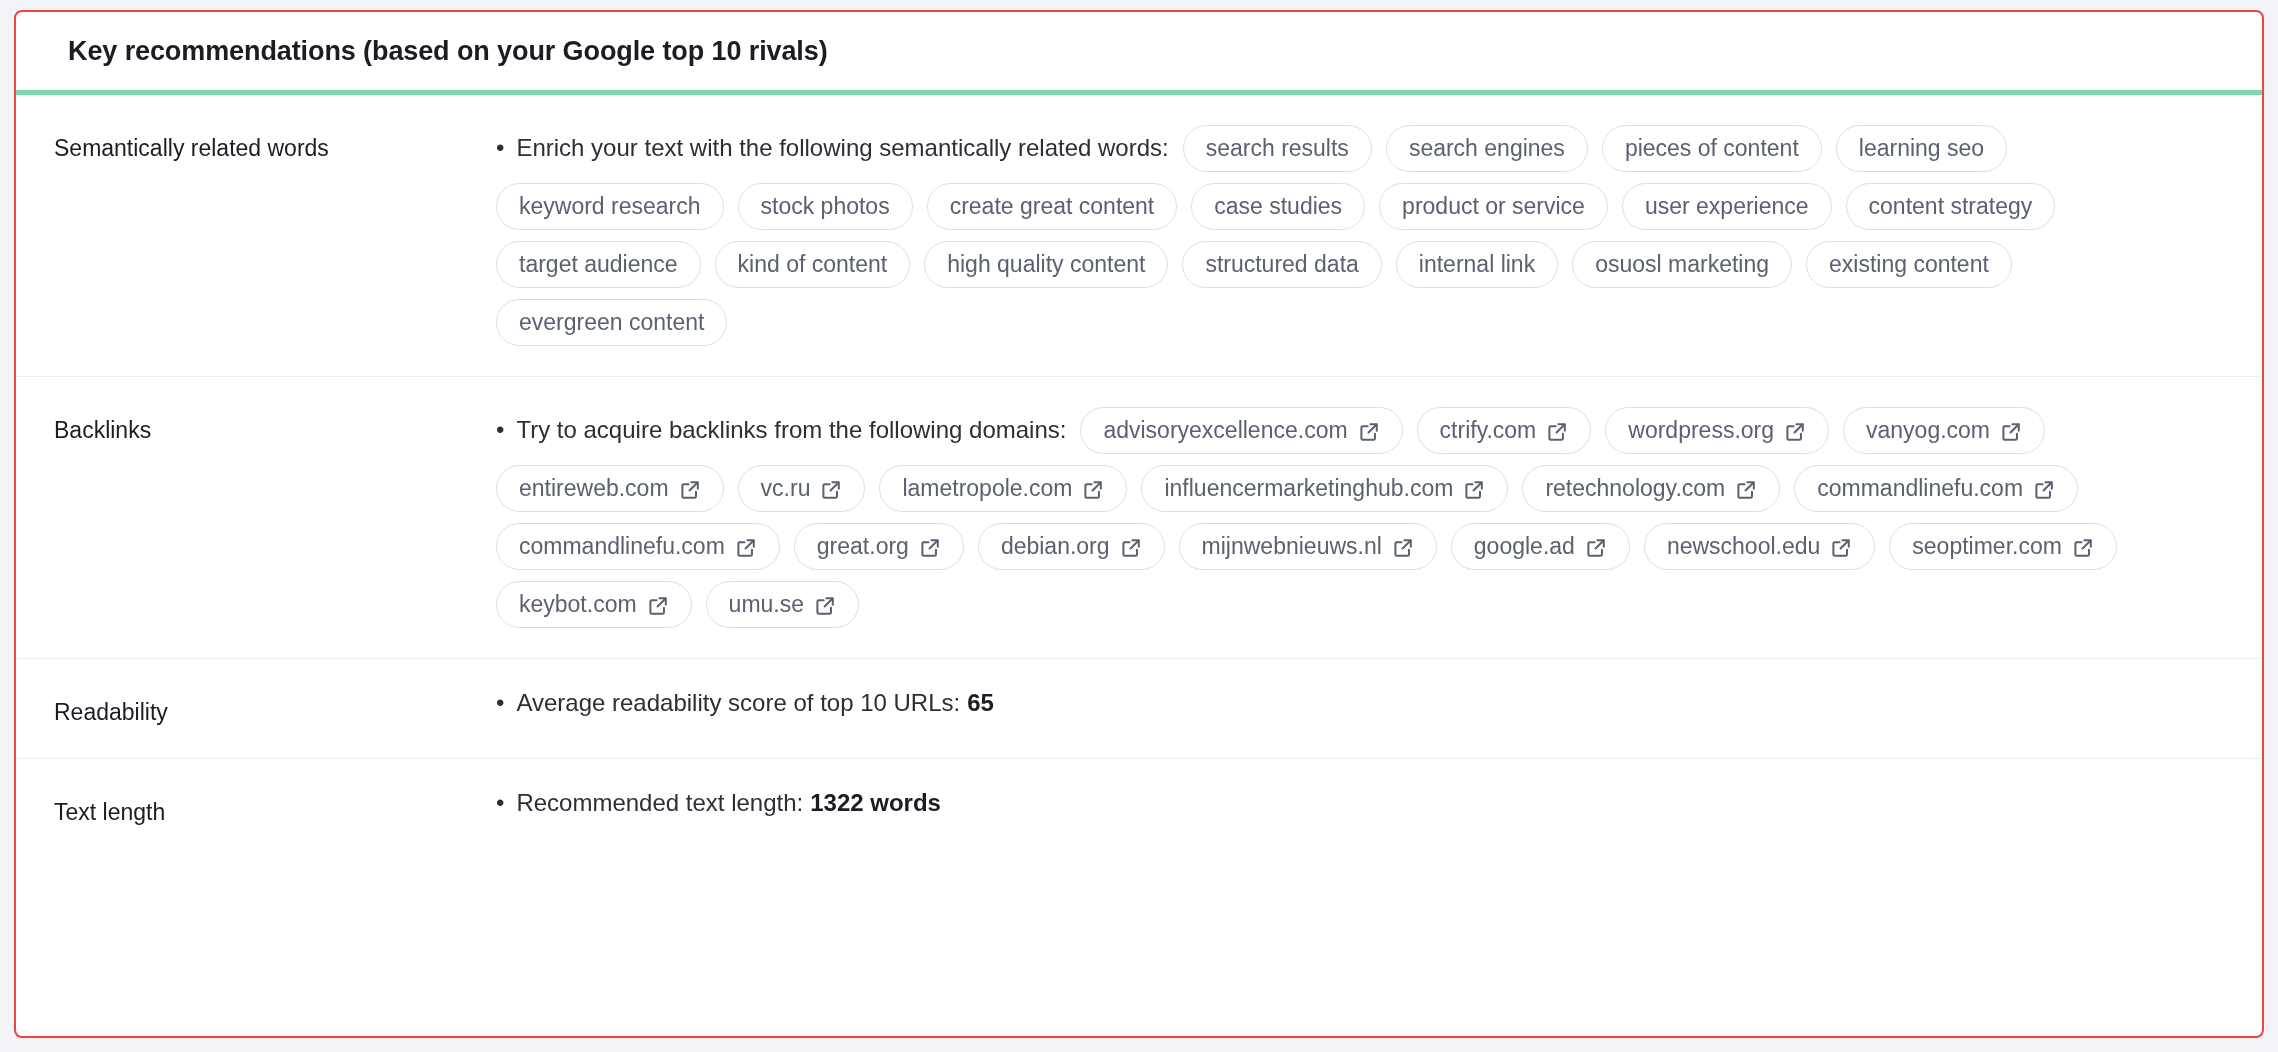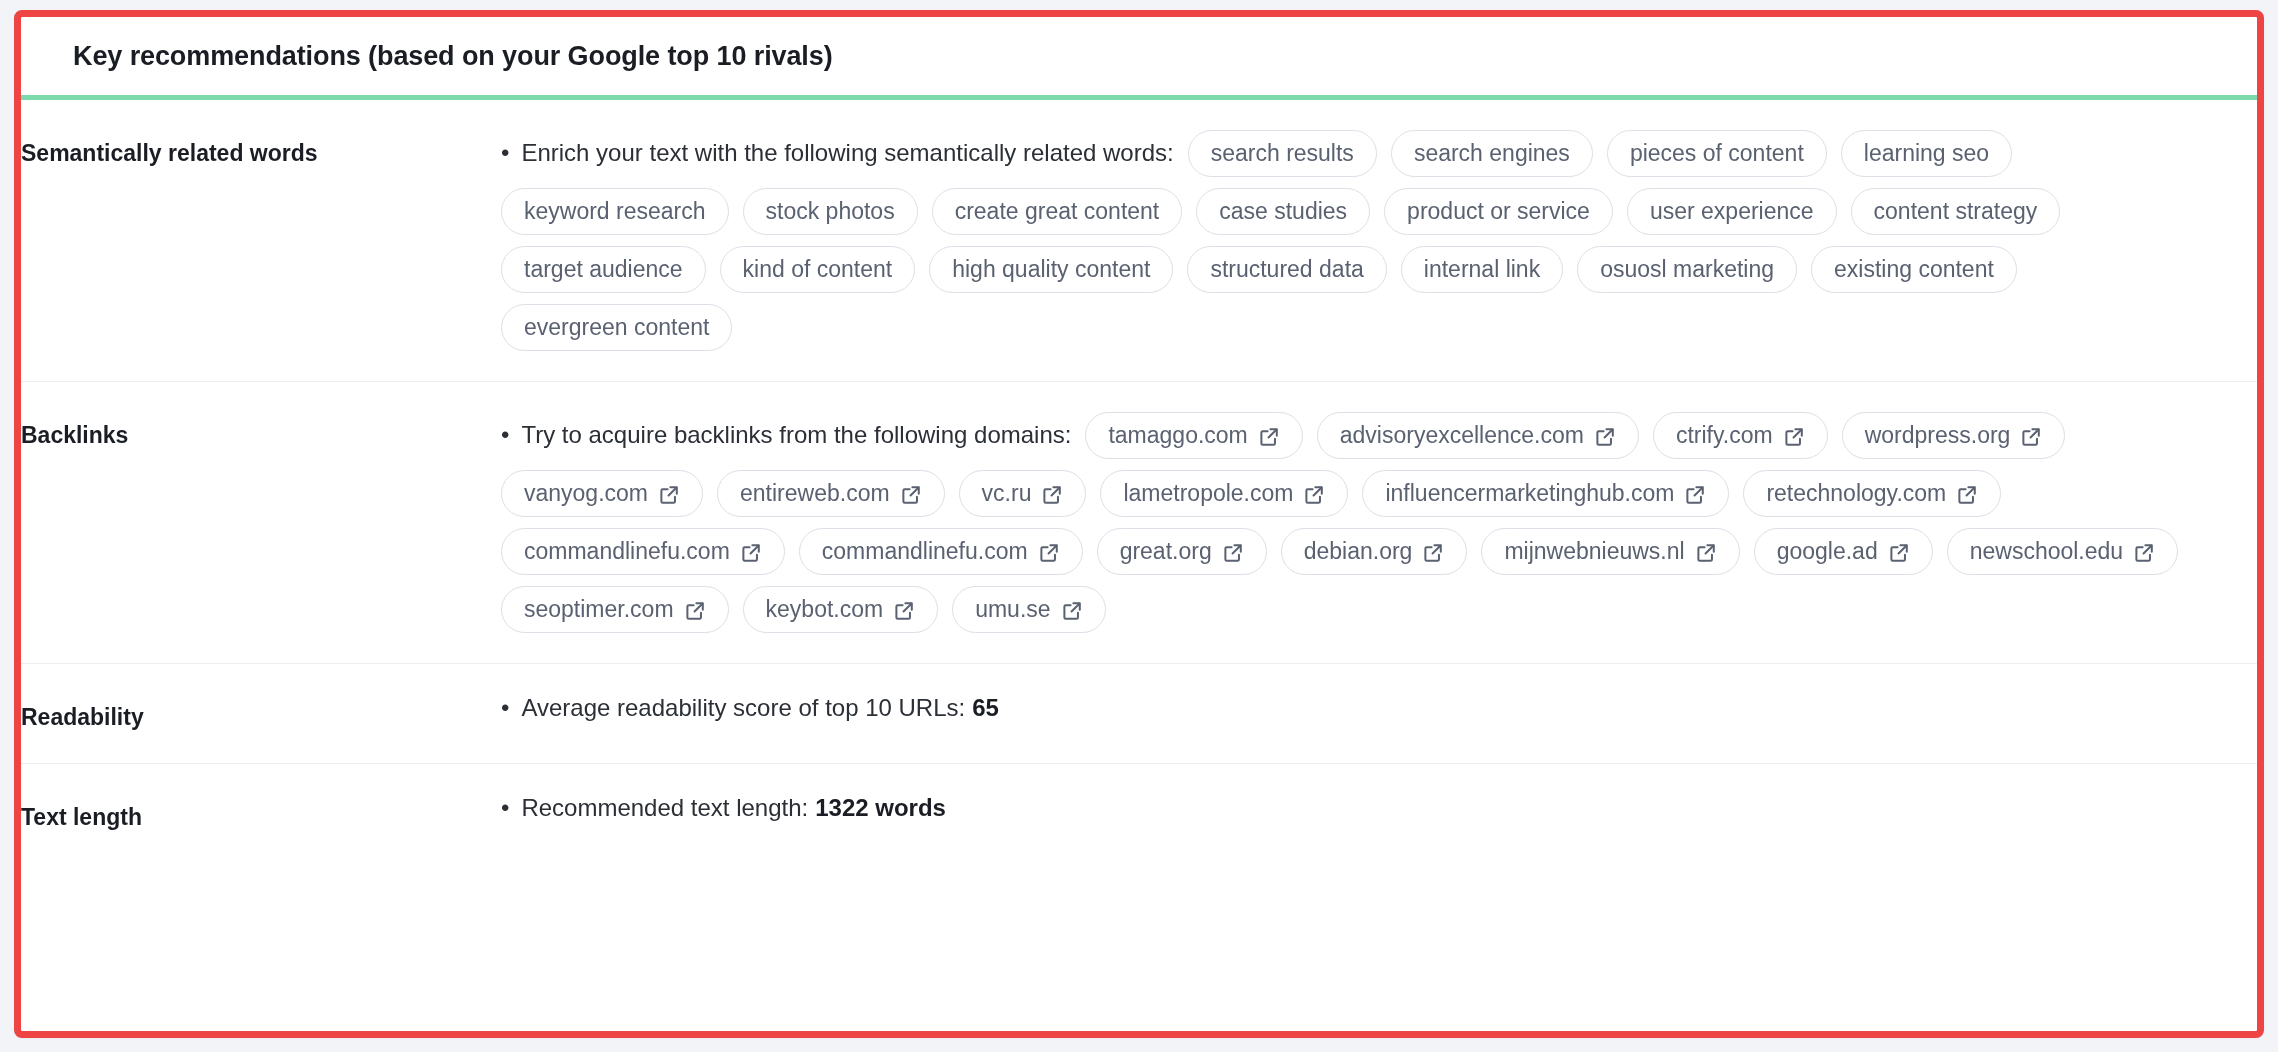--- a/index.html
+++ b/index.html
@@ -18,21 +18,21 @@
   .page {
     width: 2278px;
     height: 1052px;
     padding: 10px 14px 14px 14px;
     display: flex;
     flex-direction: column;
   }
 
   .card {
     background: #ffffff;
-    border: 7px solid #ef4444;
+    border: 2px solid #ef4444;
     border-radius: 8px;
     flex: 1 1 auto;
     display: flex;
     flex-direction: column;
     overflow: hidden;
     box-shadow: 0 1px 2px rgba(16,24,40,0.04);
   }
 
   
   .card-header {
@@ -59,23 +59,24 @@
   .row {
     display: flex;
     align-items: flex-start;
     border-bottom: 1px solid #eceef2;
     padding: 30px 40px 30px 0;
   }
   .row:last-child { border-bottom: none; }
 
   .row-label {
     flex: 0 0 480px;
+    padding-left: 38px;
     padding-top: 9px;
     font-size: 23px;
-    font-weight: bold;
+    font-weight: normal;
     color: #1a1d23;
     line-height: 1.3;
   }
 
   .row-content {
     flex: 1 1 auto;
     padding-right: 10px;
   }
 
   .bullet-line {
@@ -217,30 +218,20 @@
         </div>
         <div class="row">
           <div class="row-label">Backlinks</div>
           <div class="row-content">
             <div class="bullet-line">
               <span class="bullet-text">
                 <span class="bullet-dot">•</span>
                 <span>Try to acquire backlinks from the following domains:</span>
               </span>
               <span class="tag link">
-                <span>tamaggo.com</span>
-                <span class="ext-icon">
-                  <svg viewBox="0 0 24 24" width="22" height="22" fill="none" stroke="#5a6170" stroke-width="2.2" stroke-linecap="round" stroke-linejoin="round">
-                    <path d="M13.5 3.5h7v7"></path>
-                    <path d="M20 4l-8.5 8.5"></path>
-                    <path d="M18.5 13.8v5.2a1.5 1.5 0 0 1-1.5 1.5H5.2a1.5 1.5 0 0 1-1.5-1.5V7.2a1.5 1.5 0 0 1 1.5-1.5h5.3"></path>
-                  </svg>
-                </span>
-              </span>
-              <span class="tag link">
                 <span>advisoryexcellence.com</span>
                 <span class="ext-icon">
                   <svg viewBox="0 0 24 24" width="22" height="22" fill="none" stroke="#5a6170" stroke-width="2.2" stroke-linecap="round" stroke-linejoin="round">
                     <path d="M13.5 3.5h7v7"></path>
                     <path d="M20 4l-8.5 8.5"></path>
                     <path d="M18.5 13.8v5.2a1.5 1.5 0 0 1-1.5 1.5H5.2a1.5 1.5 0 0 1-1.5-1.5V7.2a1.5 1.5 0 0 1 1.5-1.5h5.3"></path>
                   </svg>
                 </span>
               </span>
               <span class="tag link">

